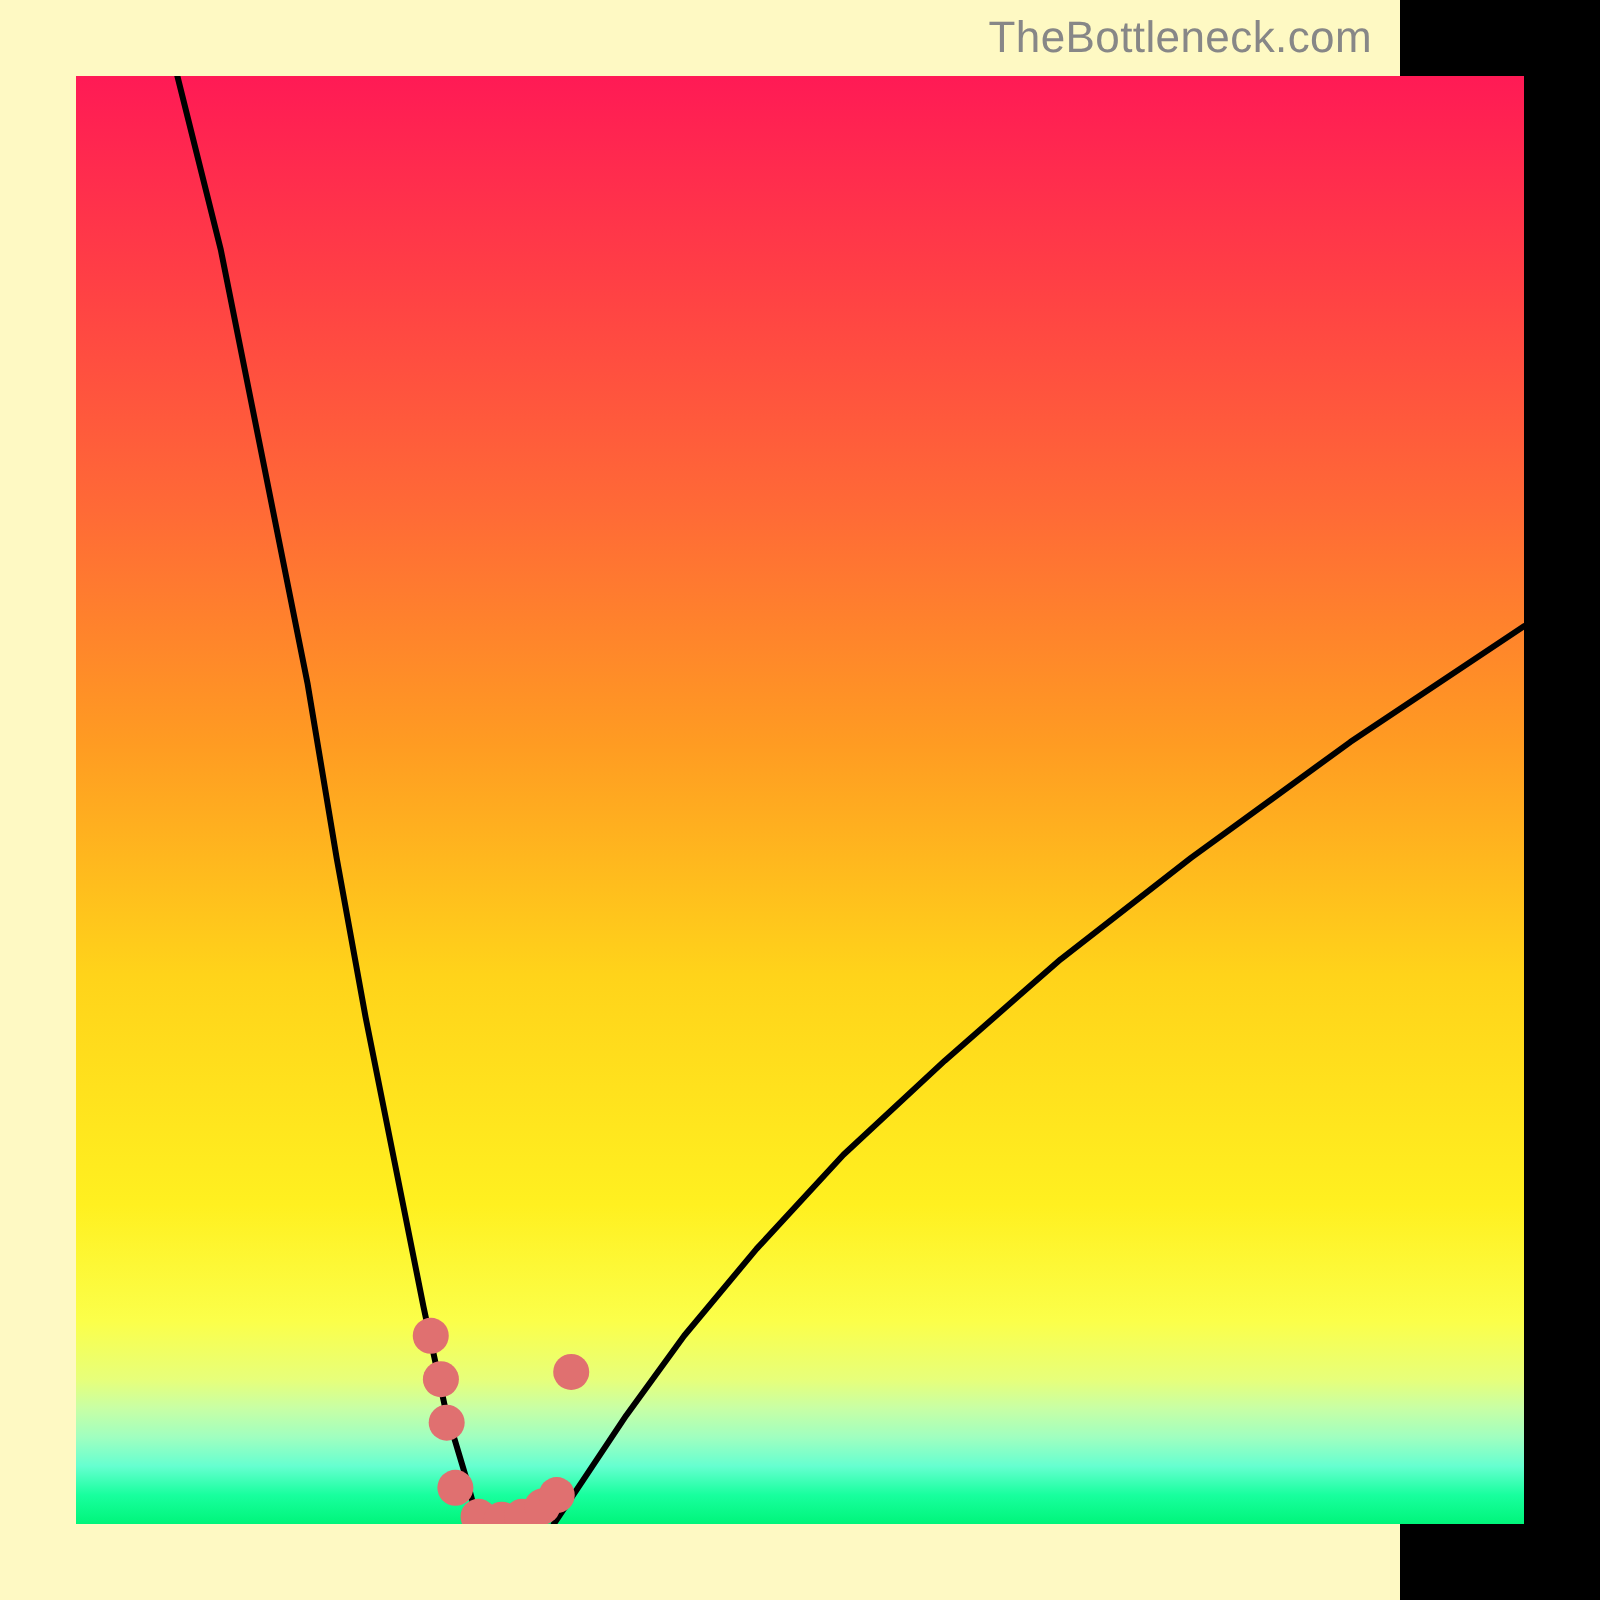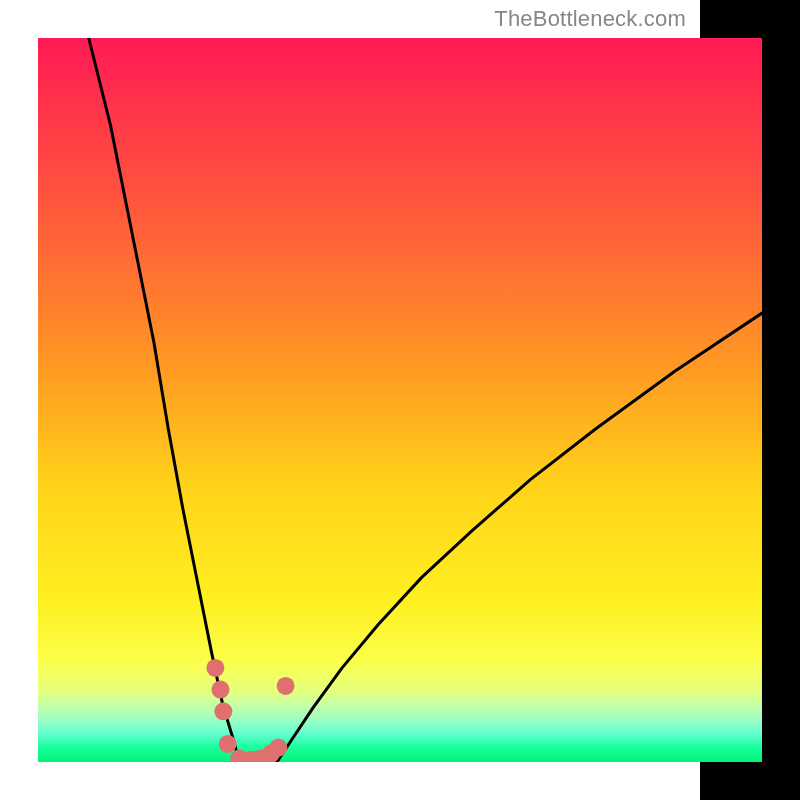--- a/index.html
+++ b/index.html
@@ -10,21 +10,21 @@
     background: #000;
     overflow: hidden;
     font-family: Arial, Helvetica, sans-serif;
   }
   .frame {
     position: absolute;
     left: 0;
     top: 0;
     width: 700px;
     height: 800px;
-    background: #ffffff;
+    background: #fef9c3;
     text-align: right;
   }
   .plot-area {
     position: absolute;
     left: 38px;
     top: 38px;
     width: 724px;
     height: 724px;
     overflow: hidden;
   }

